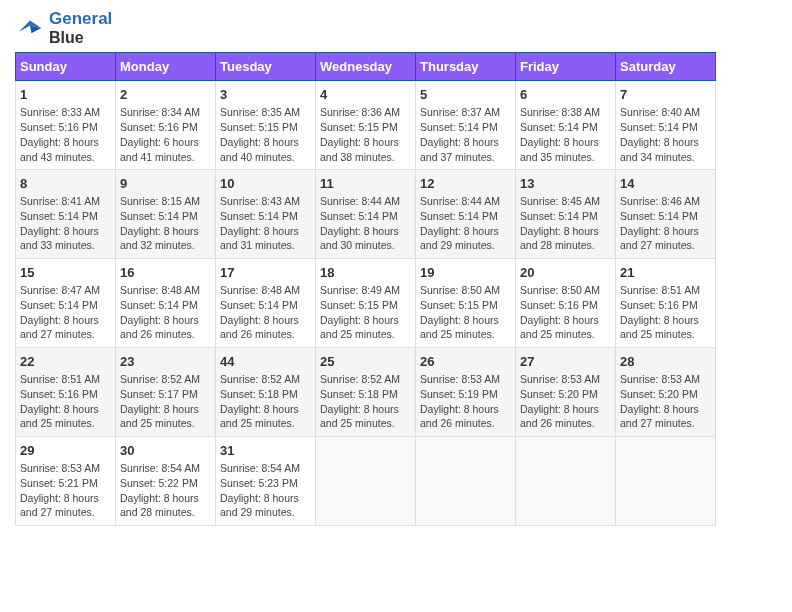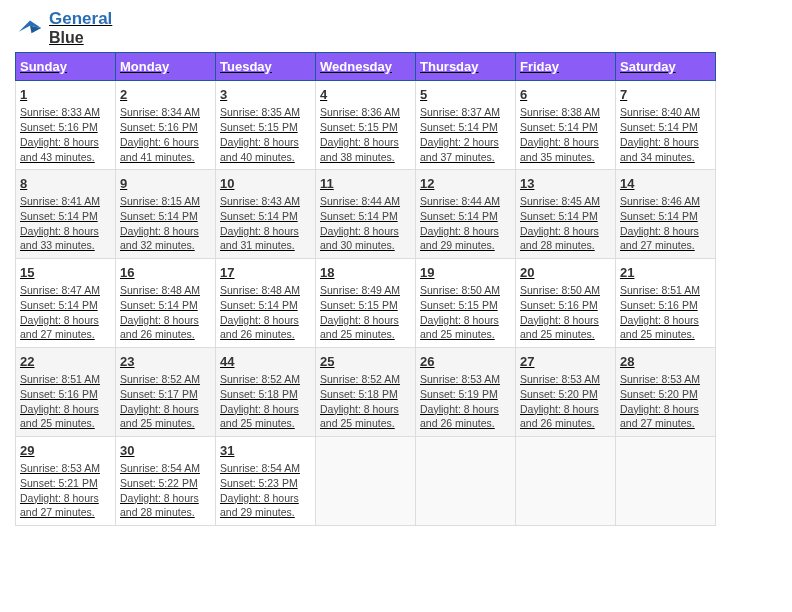--- a/index.html
+++ b/index.html
@@ -6,21 +6,20 @@
     body {
       font-family: Arial, sans-serif;
       background: #fff;
       width: 792px;
       height: 612px;
       overflow: hidden;
     }
     .container {
       width: 712px;
       padding: 10px 10px 10px 15px;
-      text-decoration: underline;
     }
     .header-row {
       display: flex;
       justify-content: space-between;
       align-items: flex-start;
       margin-bottom: 6px;
     }
     .logo {
       display: flex;
       align-items: center;
@@ -123,21 +122,21 @@
           <th>Friday</th>
           <th>Saturday</th>
         </tr>
     </thead>
     <tbody id="calendar-body">
     <tr>
           <td><span class="day-num">1</span><span class="info">Sunrise: 8:33 AM</span><br><span class="info">Sunset: 5:16 PM</span><br><span class="info">Daylight: 8 hours and 43 minutes.</span></td>
           <td><span class="day-num">2</span><span class="info">Sunrise: 8:34 AM</span><br><span class="info">Sunset: 5:16 PM</span><br><span class="info">Daylight: 6 hours and 41 minutes.</span></td>
           <td><span class="day-num">3</span><span class="info">Sunrise: 8:35 AM</span><br><span class="info">Sunset: 5:15 PM</span><br><span class="info">Daylight: 8 hours and 40 minutes.</span></td>
           <td><span class="day-num">4</span><span class="info">Sunrise: 8:36 AM</span><br><span class="info">Sunset: 5:15 PM</span><br><span class="info">Daylight: 8 hours and 38 minutes.</span></td>
-          <td><span class="day-num">5</span><span class="info">Sunrise: 8:37 AM</span><br><span class="info">Sunset: 5:14 PM</span><br><span class="info">Daylight: 2 hours and 37 minutes.</span></td>
+          <td><span class="day-num">5</span><span class="info">Sunrise: 8:37 AM</span><br><span class="info">Sunset: 5:14 PM</span><br><span class="info">Daylight: 8 hours and 37 minutes.</span></td>
           <td><span class="day-num">6</span><span class="info">Sunrise: 8:38 AM</span><br><span class="info">Sunset: 5:14 PM</span><br><span class="info">Daylight: 8 hours and 35 minutes.</span></td>
           <td><span class="day-num">7</span><span class="info">Sunrise: 8:40 AM</span><br><span class="info">Sunset: 5:14 PM</span><br><span class="info">Daylight: 8 hours and 34 minutes.</span></td>
         </tr>
         <tr>
           <td><span class="day-num">8</span><span class="info">Sunrise: 8:41 AM</span><br><span class="info">Sunset: 5:14 PM</span><br><span class="info">Daylight: 8 hours and 33 minutes.</span></td>
           <td><span class="day-num">9</span><span class="info">Sunrise: 8:15 AM</span><br><span class="info">Sunset: 5:14 PM</span><br><span class="info">Daylight: 8 hours and 32 minutes.</span></td>
           <td><span class="day-num">10</span><span class="info">Sunrise: 8:43 AM</span><br><span class="info">Sunset: 5:14 PM</span><br><span class="info">Daylight: 8 hours and 31 minutes.</span></td>
           <td><span class="day-num">11</span><span class="info">Sunrise: 8:44 AM</span><br><span class="info">Sunset: 5:14 PM</span><br><span class="info">Daylight: 8 hours and 30 minutes.</span></td>
           <td><span class="day-num">12</span><span class="info">Sunrise: 8:44 AM</span><br><span class="info">Sunset: 5:14 PM</span><br><span class="info">Daylight: 8 hours and 29 minutes.</span></td>
           <td><span class="day-num">13</span><span class="info">Sunrise: 8:45 AM</span><br><span class="info">Sunset: 5:14 PM</span><br><span class="info">Daylight: 8 hours and 28 minutes.</span></td>

